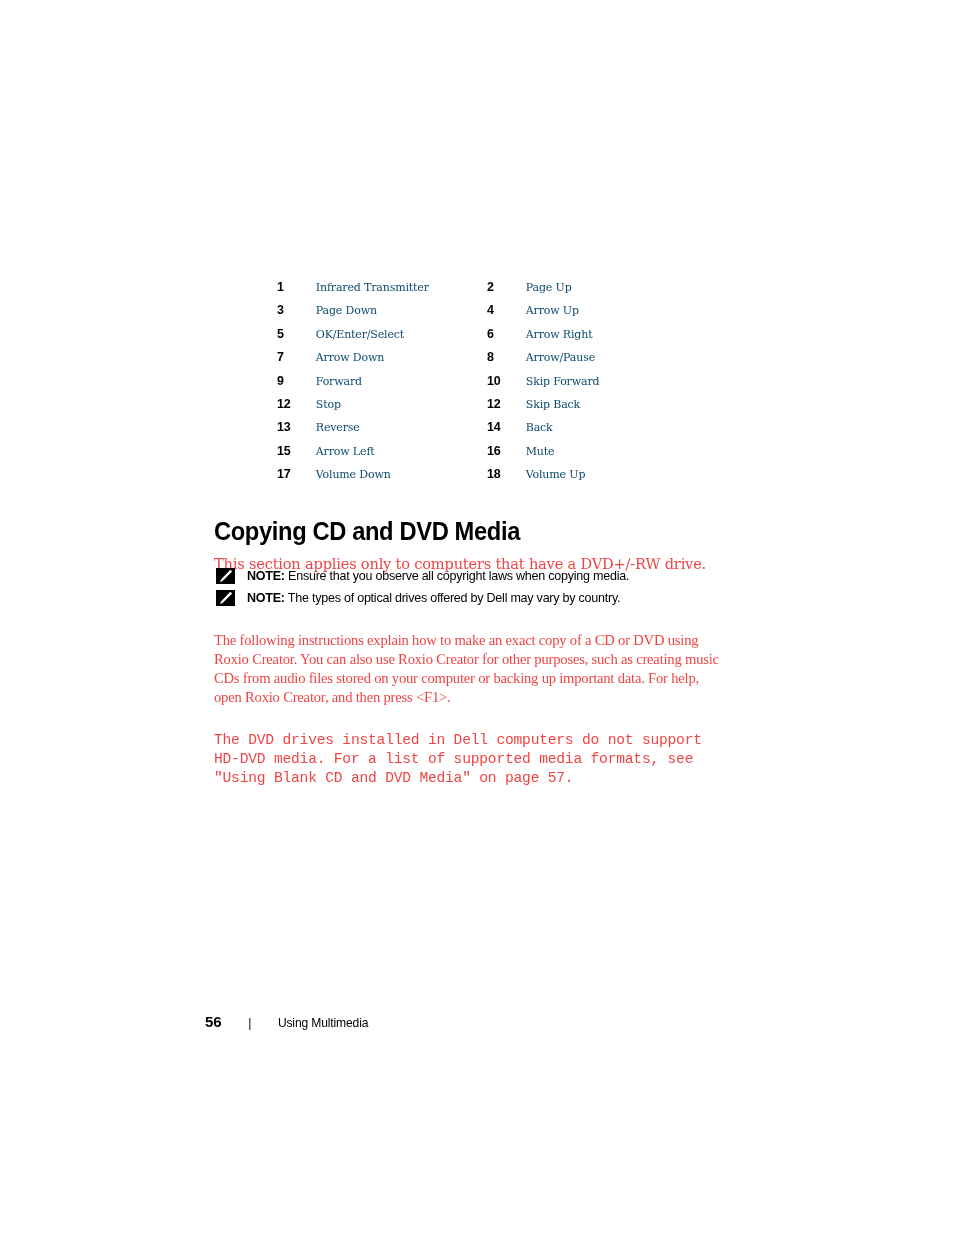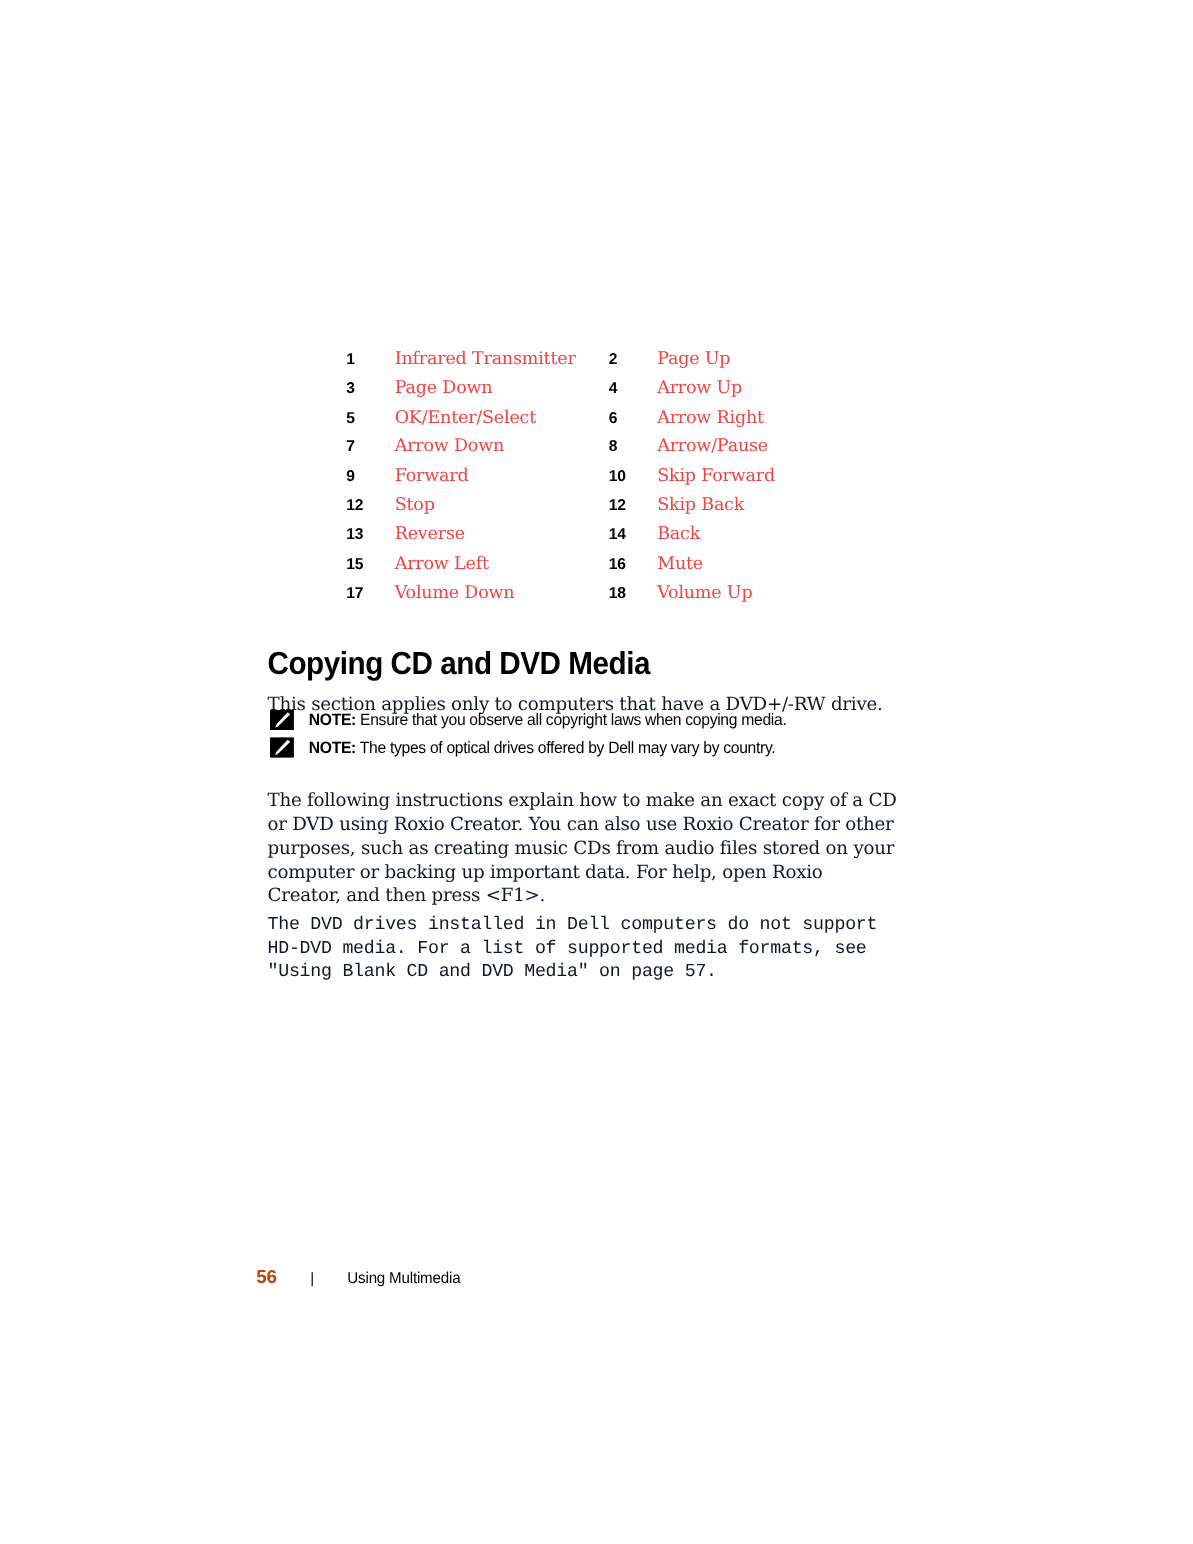--- a/index.html
+++ b/index.html
@@ -43,22 +43,22 @@
   .legend-num {
     font-family: "Liberation Sans", sans-serif;
     font-weight: bold;
     font-size: 12.5px;
     color: #000;
     width: 36px;
     letter-spacing: -0.1px;
   }
   .legend-label {
     font-family: "DejaVu Serif", "Liberation Serif", serif;
-    font-size: 14px;
-    color: #ef4444;
+    font-size: 11px;
+    color: #0c4a6e;
     width: 159px;
     letter-spacing: -0.15px;
   }
 
   
   .section-heading {
     position: absolute;
     left: 214px;
     top: 499px;
     font-family: "Liberation Sans", sans-serif;
@@ -73,24 +73,24 @@
 
   
   .body-text {
     position: absolute;
     left: 214px;
     width: 505px;
     font-family: "DejaVu Serif", "Liberation Serif", serif;
     font-size: 14.6px;
     line-height: 19.2px;
     letter-spacing: -0.2px;
-    color: #0f172a;
+    color: #ef4444;
   }
   #para-intro { top: 539px; }
-  #para-roxio { top: 616px; }
+  #para-roxio { top: 616px; font-family: Liberation Serif, serif; }
   #para-hddvd  { top: 716px; font-family: Liberation Mono, monospace; }
 
   
   .note-block {
     position: absolute;
     left: 216px;
     width: 500px;
     height: 20px;
   }
   #note-1 { top: 567px; }
@@ -137,21 +137,21 @@
     top: 1013px;
     height: 22px;
     display: flex;
     align-items: baseline;
   }
   .footer-pagenum {
     font-family: "Liberation Sans", sans-serif;
     font-weight: bold;
     font-size: 15px;
     letter-spacing: -0.2px;
-    color: #c2410c;
+    color: #000000;
   }
   .footer-sep {
     display: inline-block;
     margin-left: 27px;
     font-family: "Liberation Sans", sans-serif;
     font-size: 12px;
     color: #000;
     line-height: 1;
   }
   .footer-chapter {

